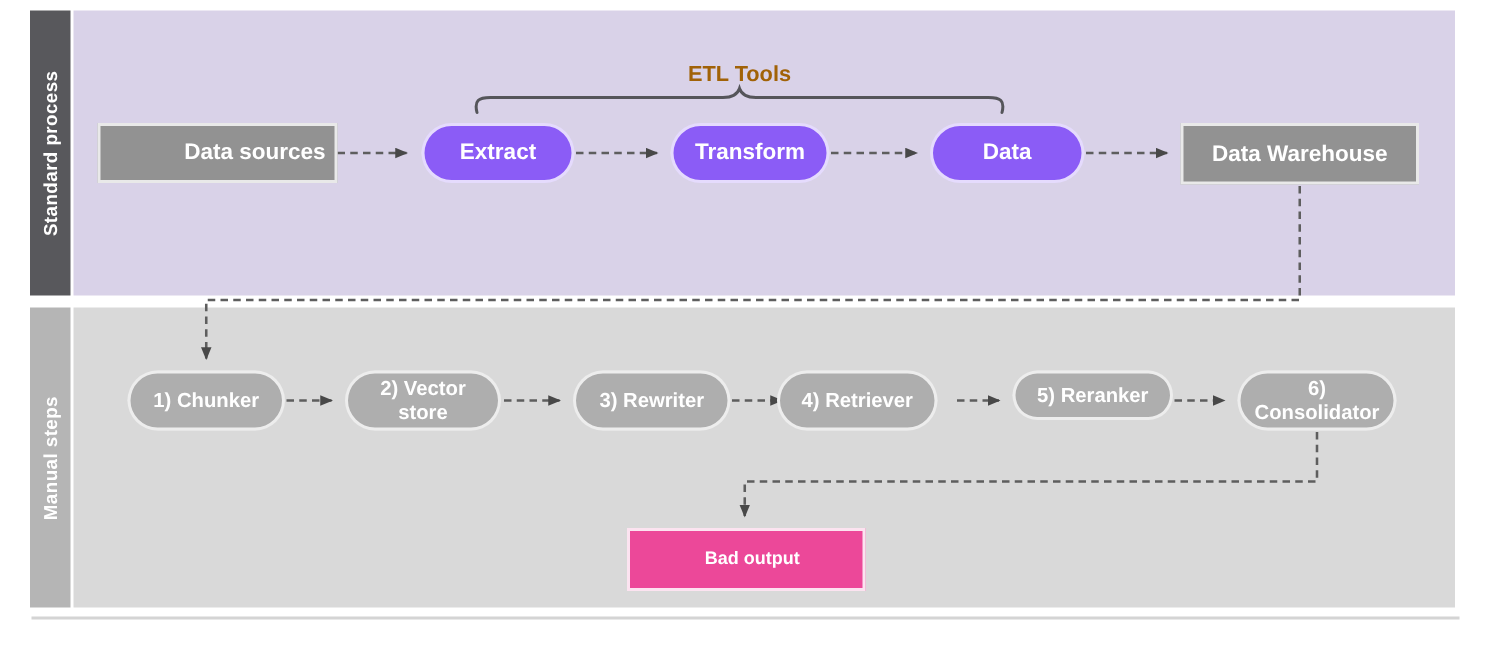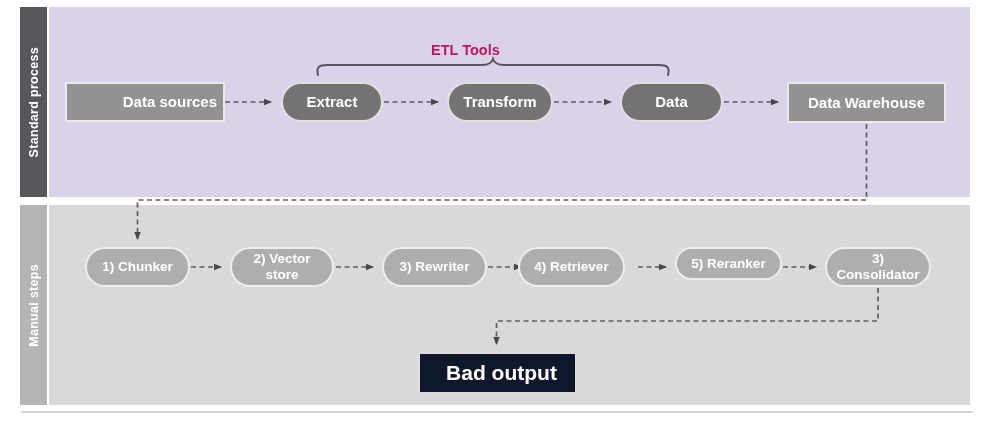--- a/index.html
+++ b/index.html
@@ -15,40 +15,40 @@
   .lane-bg { position:absolute; }
   .bg-standard { left:49px; top:7px; width:921px; height:190px; background:#d9d2e8; }
   .bg-manual   { left:49px; top:205px; width:921px; height:200px; background:#d9d9d9; }
 
   
   .node { position:absolute; display:flex; align-items:center; justify-content:center;
           color:#ffffff; font-weight:bold; text-align:center; line-height:1.15; padding:0 6px; }
   .rect  { border:2px solid rgba(255,255,255,.8); }
   .pill  { border-radius:21px; border:2px solid rgba(255,255,255,.78); }
   .gray-box    { background:#929292; font-size:15px; }
-  .etl-pill    { background:#737373; font-size:15px; }
+  .etl-pill    { background:#8b5cf6; font-size:15px; }
   .manual-pill { background:#aeaeae; font-size:13.5px; }
-  .yellow-box  { background:#0f172a; border:2px solid rgba(255,255,255,.85); font-size:21px;padding-left:14px; }
+  .yellow-box  { background:#ec4899; border:2px solid rgba(255,255,255,.85); font-size:12px;padding-left:14px; }
 
   #n-data-sources   { left:65px;  top:82px;  width:160px; height:40px;justify-content:flex-end; }
   #n-extract        { left:281px; top:82px;  width:102px; height:40px; }
   #n-transform      { left:447px; top:82px;  width:106px; height:40px; }
   #n-load           { left:620px; top:82px;  width:103px; height:40px; }
   #n-data-warehouse { left:787px; top:82px;  width:159px; height:41px; }
   #n-chunker        { left:85px;  top:247px; width:105px; height:40px; }
   #n-vector-store   { left:230px; top:247px; width:104px; height:40px; }
   #n-rewriter       { left:382px; top:247px; width:105px; height:40px; }
   #n-retriever      { left:518px; top:247px; width:107px; height:40px; }
   #n-reranker       { left:675px; top:247px; width:107px; height:33px; }
   #n-consolidator   { left:825px; top:247px; width:106px; height:40px; }
   #n-bad-output     { left:418px; top:352px; width:159px; height:42px; }
 
   
-  .etl-label { position:absolute; left:431px; top:42px; width:124px; 
-               font-weight:bold; font-size:14.5px; color:#be185d; }
+  .etl-label { position:absolute; left:431px; top:42px; width:124px; text-align:center;
+               font-weight:bold; font-size:14.5px; color:#a16207; }
 
   
   svg.overlay { position:absolute; left:0; top:0; width:1003px; height:430px; pointer-events:none; }
 
   
   .divider { position:absolute; left:21px; top:411px; width:952px; height:2px; background:#d4d4d4; }
 </style>
 </head>
 <body>
 
@@ -113,21 +113,21 @@
   <div id="n-rewriter" class="node pill manual-pill">
     <span>3) Rewriter</span>
   </div>
   <div id="n-retriever" class="node pill manual-pill">
     <span>4) Retriever</span>
   </div>
   <div id="n-reranker" class="node pill manual-pill">
     <span>5) Reranker</span>
   </div>
   <div id="n-consolidator" class="node pill manual-pill">
-    <span>3) Consolidator</span>
+    <span>6) Consolidator</span>
   </div>
 
   <div id="n-bad-output" class="node rect yellow-box">
     <span>Bad output</span>
   </div>
 
   <div class="divider"></div>
 
 </div>
 

